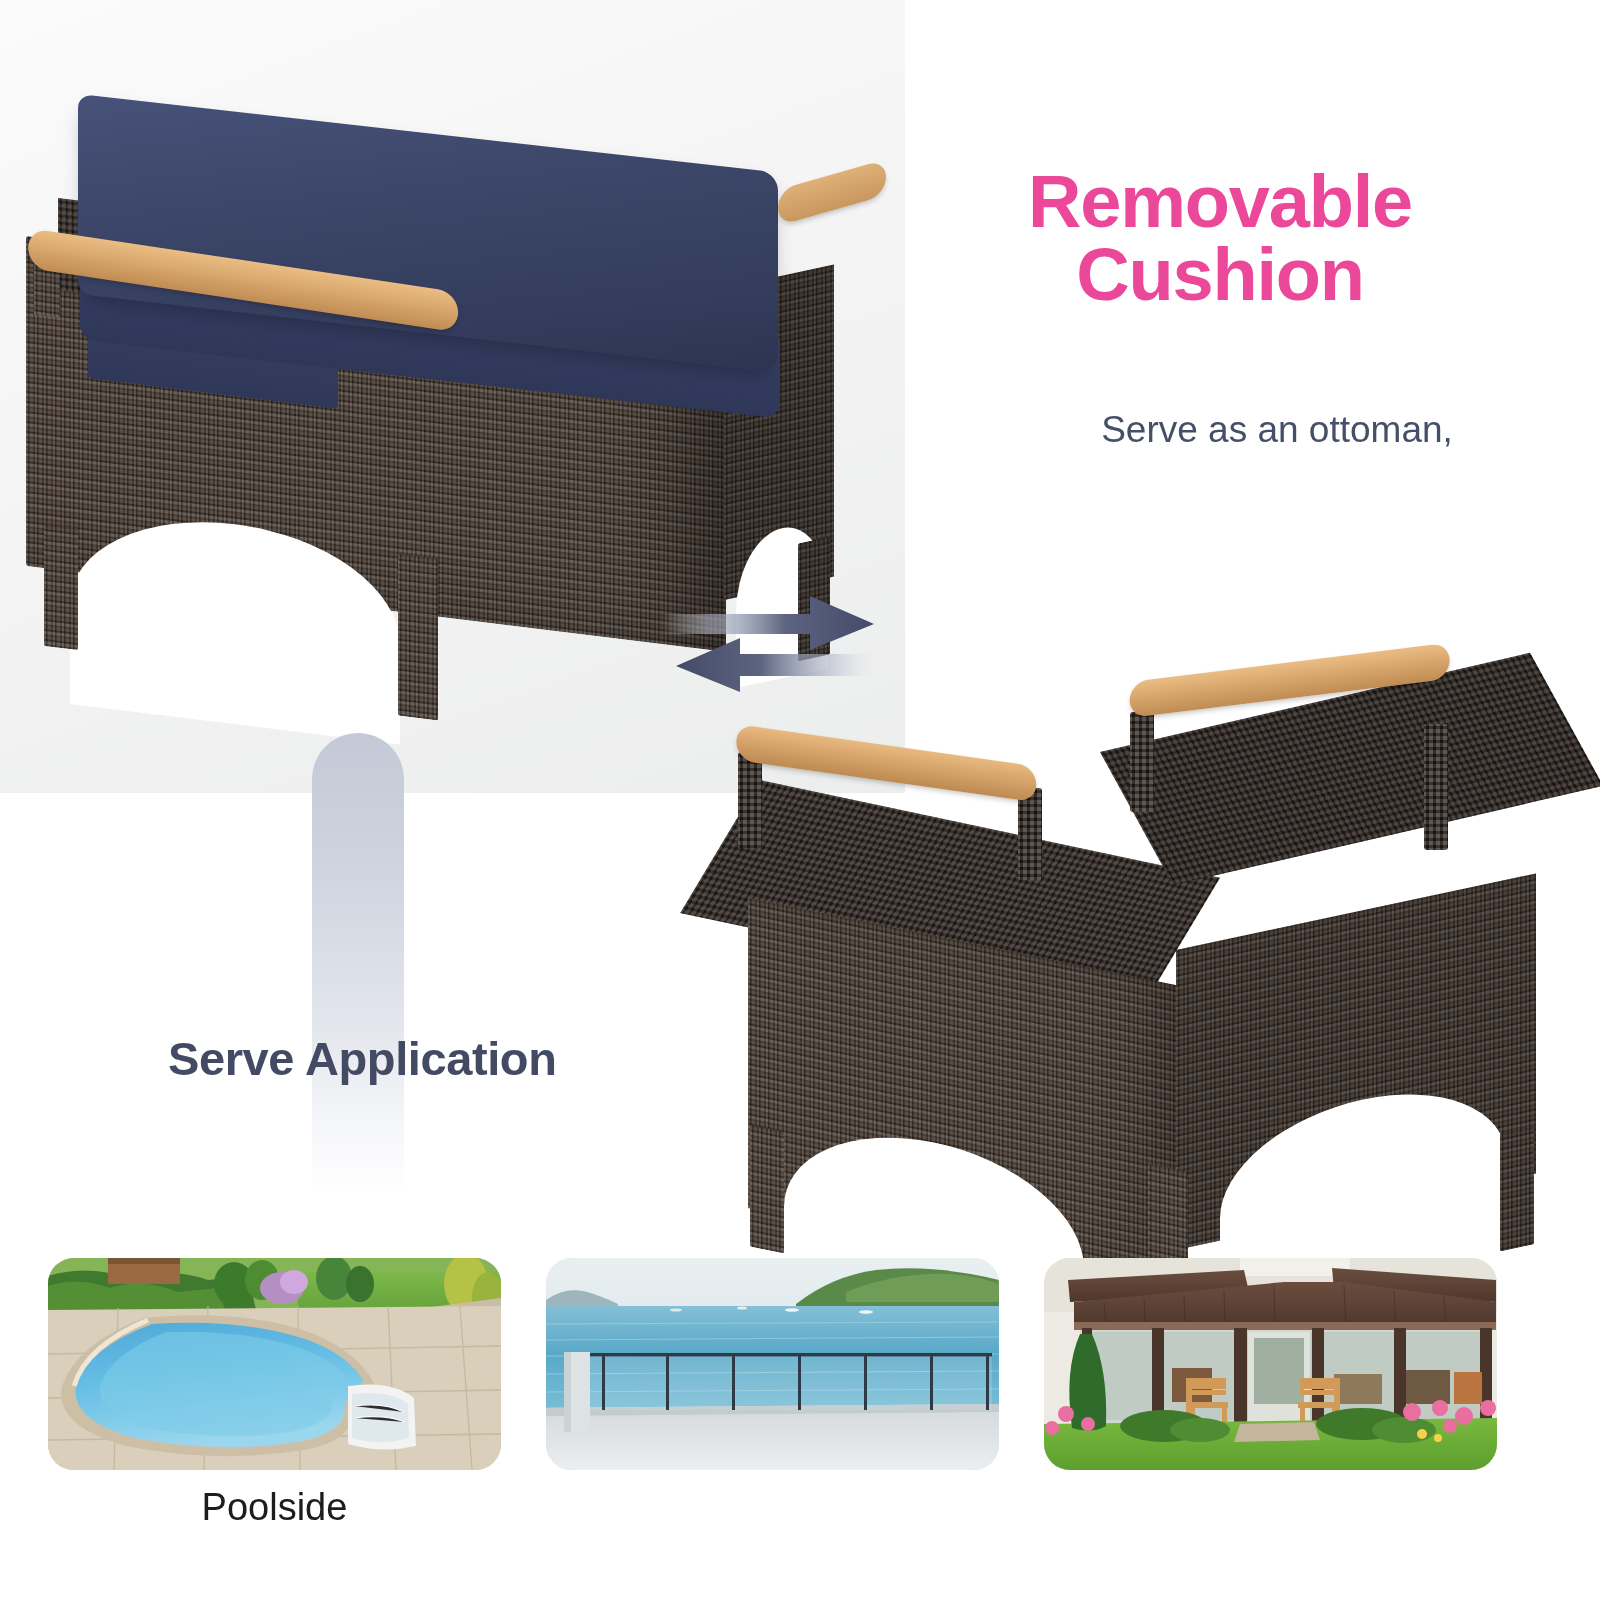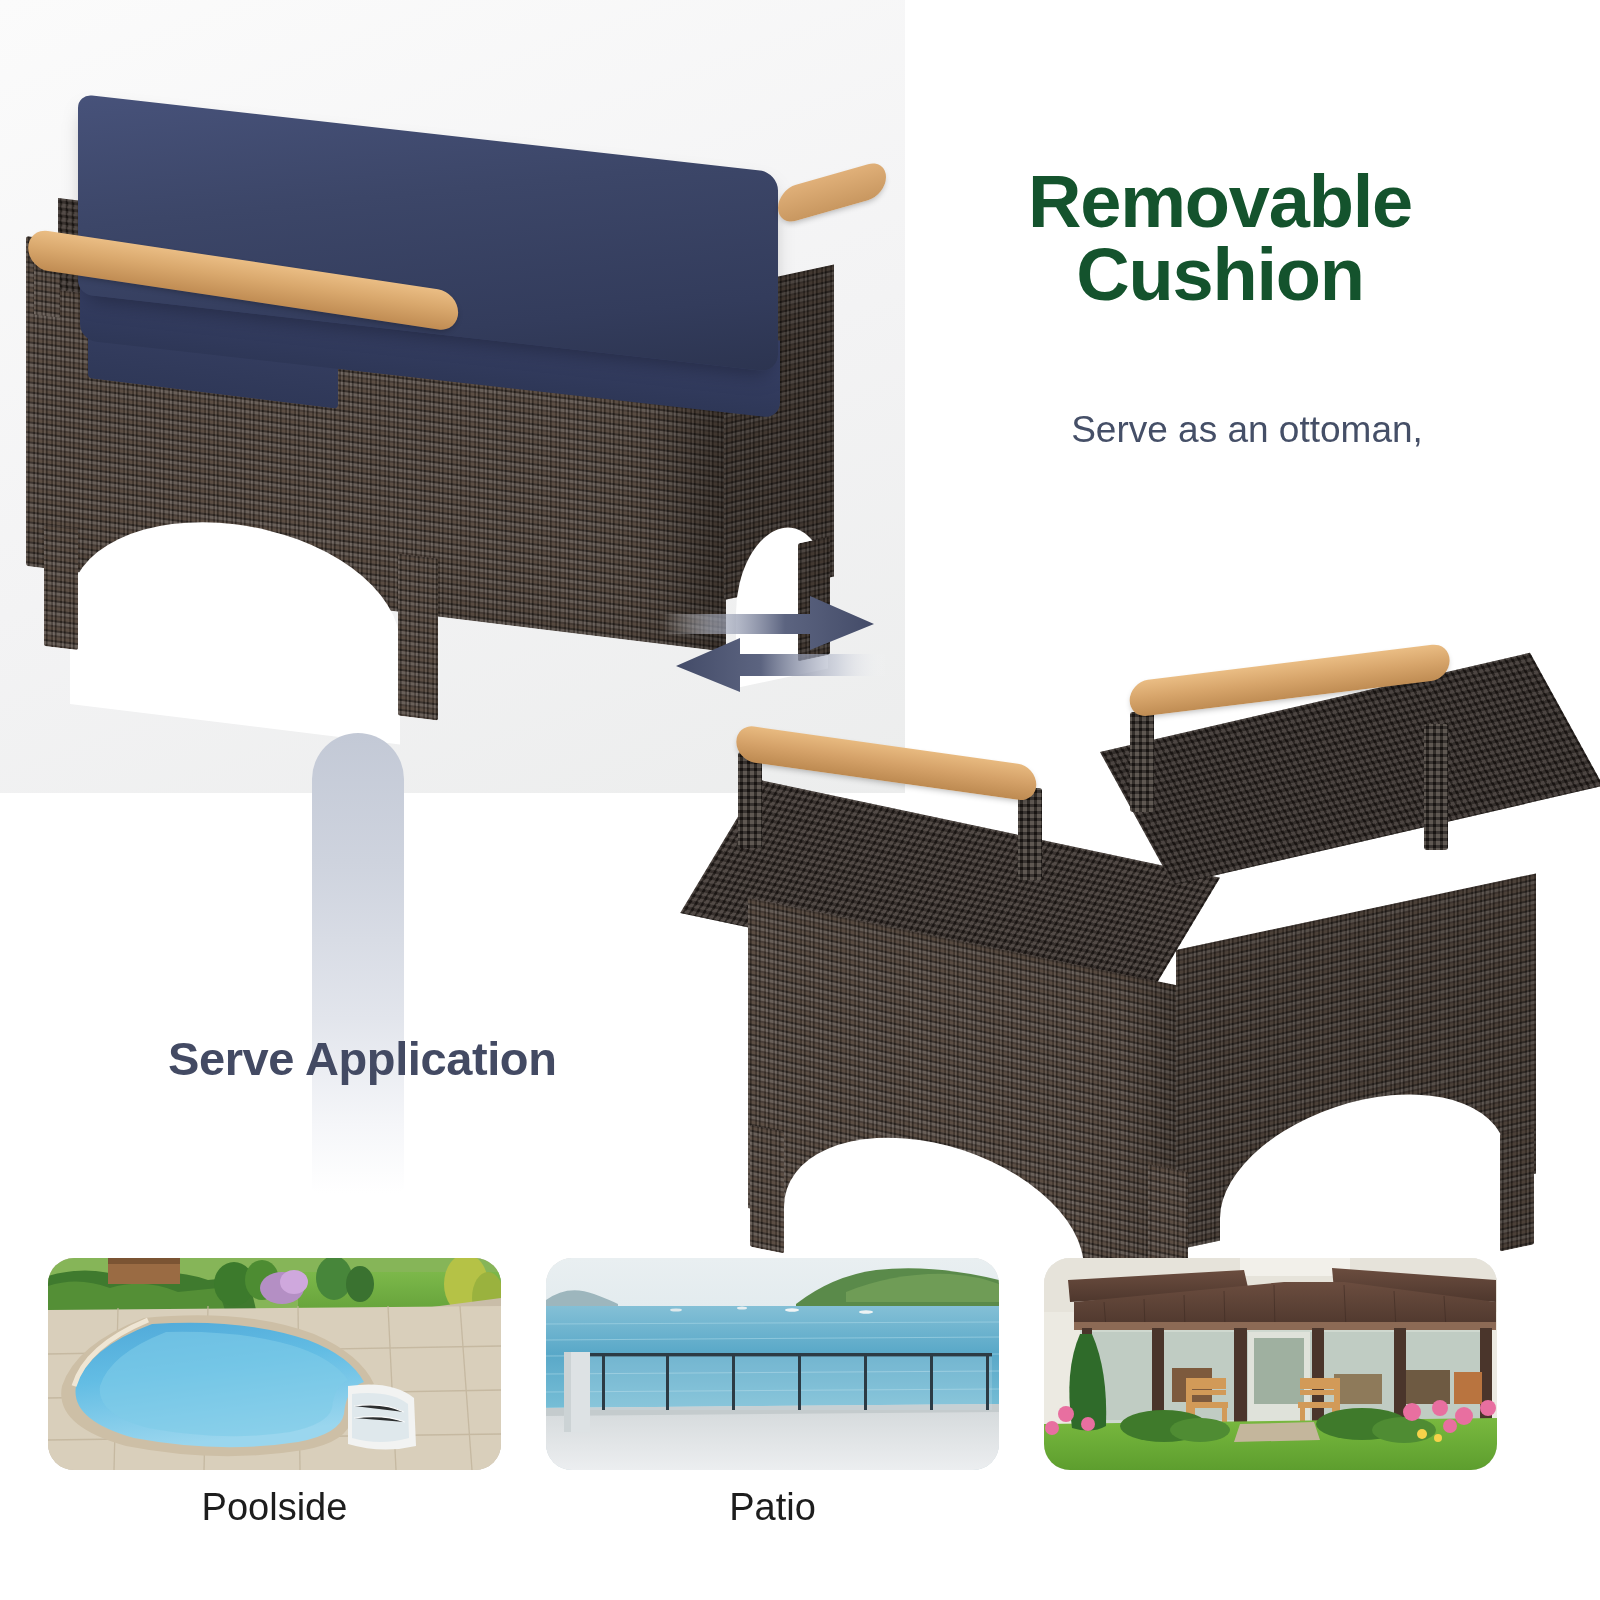--- a/index.html
+++ b/index.html
@@ -192,25 +192,25 @@
   }
   .bn-post{position:absolute;width:24px;border-radius:3px;}
   .bn-post-a{left:38px;top:92px;height:96px;}
   .bn-post-b{left:318px;top:128px;height:92px;}
   .bn-post-c{left:430px;top:52px;height:100px;}
   .bn-post-d{left:724px;top:64px;height:126px;}
 
   
   .headline{
     position:absolute;left:955px;top:165px;width:530px;
-    text-align:center;color:#14532d;
+    text-align:center;color:#ec4899;
     font-size:74px;line-height:.99;font-weight:bold;letter-spacing:-1.2px;
   }
   .subcopy{
-    position:absolute;left:982px;top:405px;width:530px;
+    position:absolute;left:1012px;top:405px;width:530px;
     text-align:center;color:#454f67;
     font-size:37px;line-height:1.36;font-weight:normal;
   }
 
   
   .thumbs{position:absolute;left:0;top:1258px;width:1552px;height:330px;}
   .thumb{
     position:absolute;width:453px;height:212px;border-radius:26px;
     overflow:hidden;background:#ddd;
   }
@@ -531,16 +531,15 @@
             <circle cx="406" cy="168" r="7"></circle>
         </g>
         <g fill="#f6d24a">
           <circle cx="378" cy="176" r="5"></circle>
             <circle cx="394" cy="180" r="4"></circle>
         </g>
       </svg>
     </div>
 
     <div class="caption cap-1">Poolside</div>
-    <div class="caption cap-2">Patio</div>
   </div>
 
 </div>
 
 </body></html>

